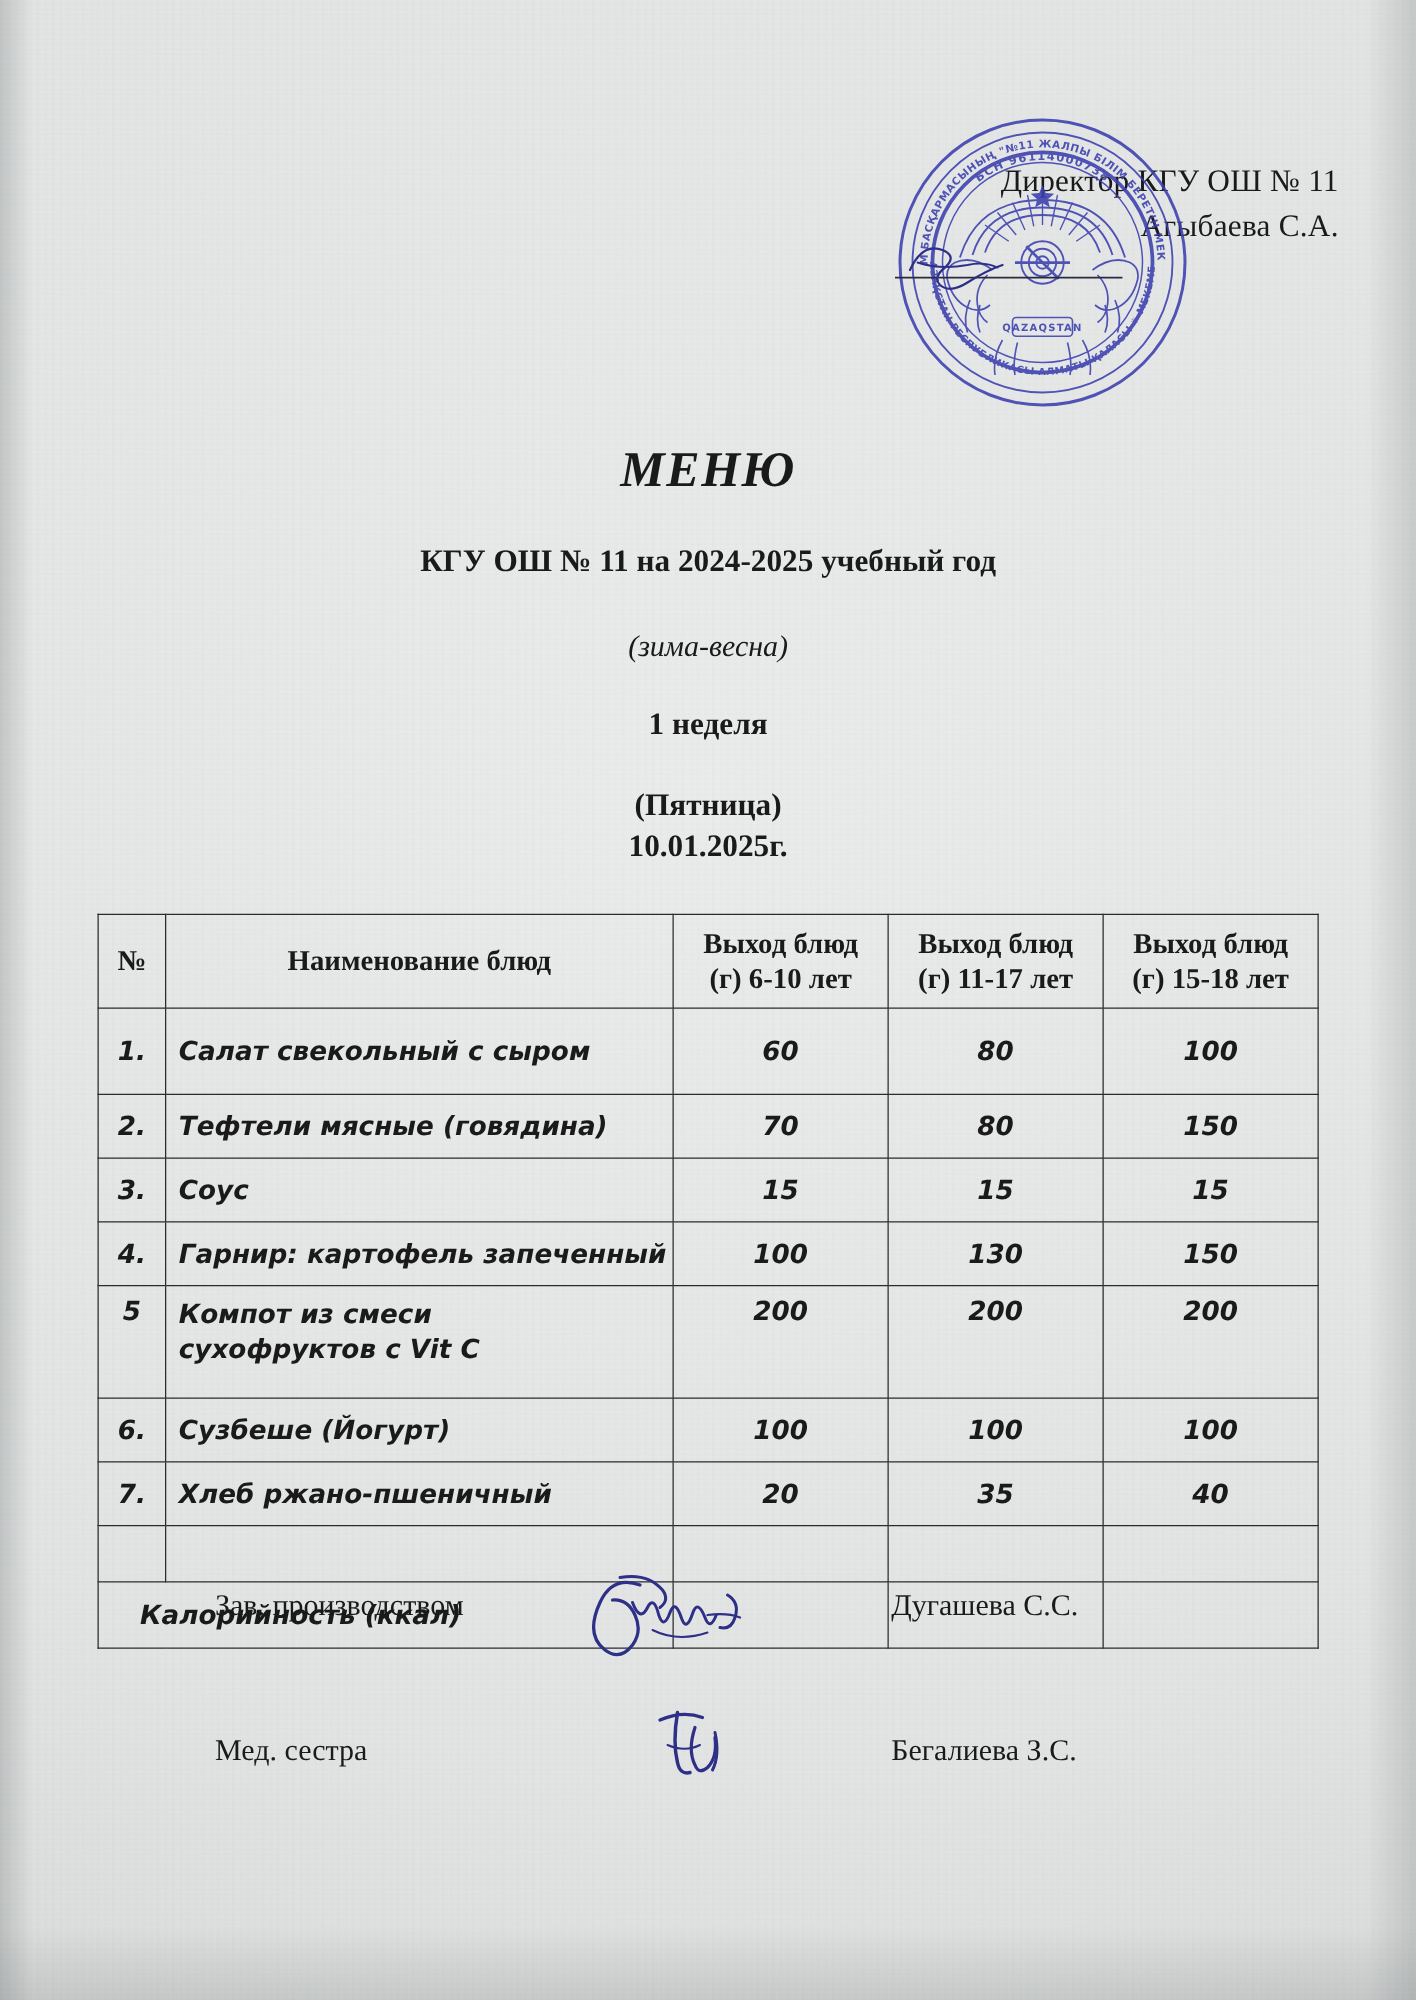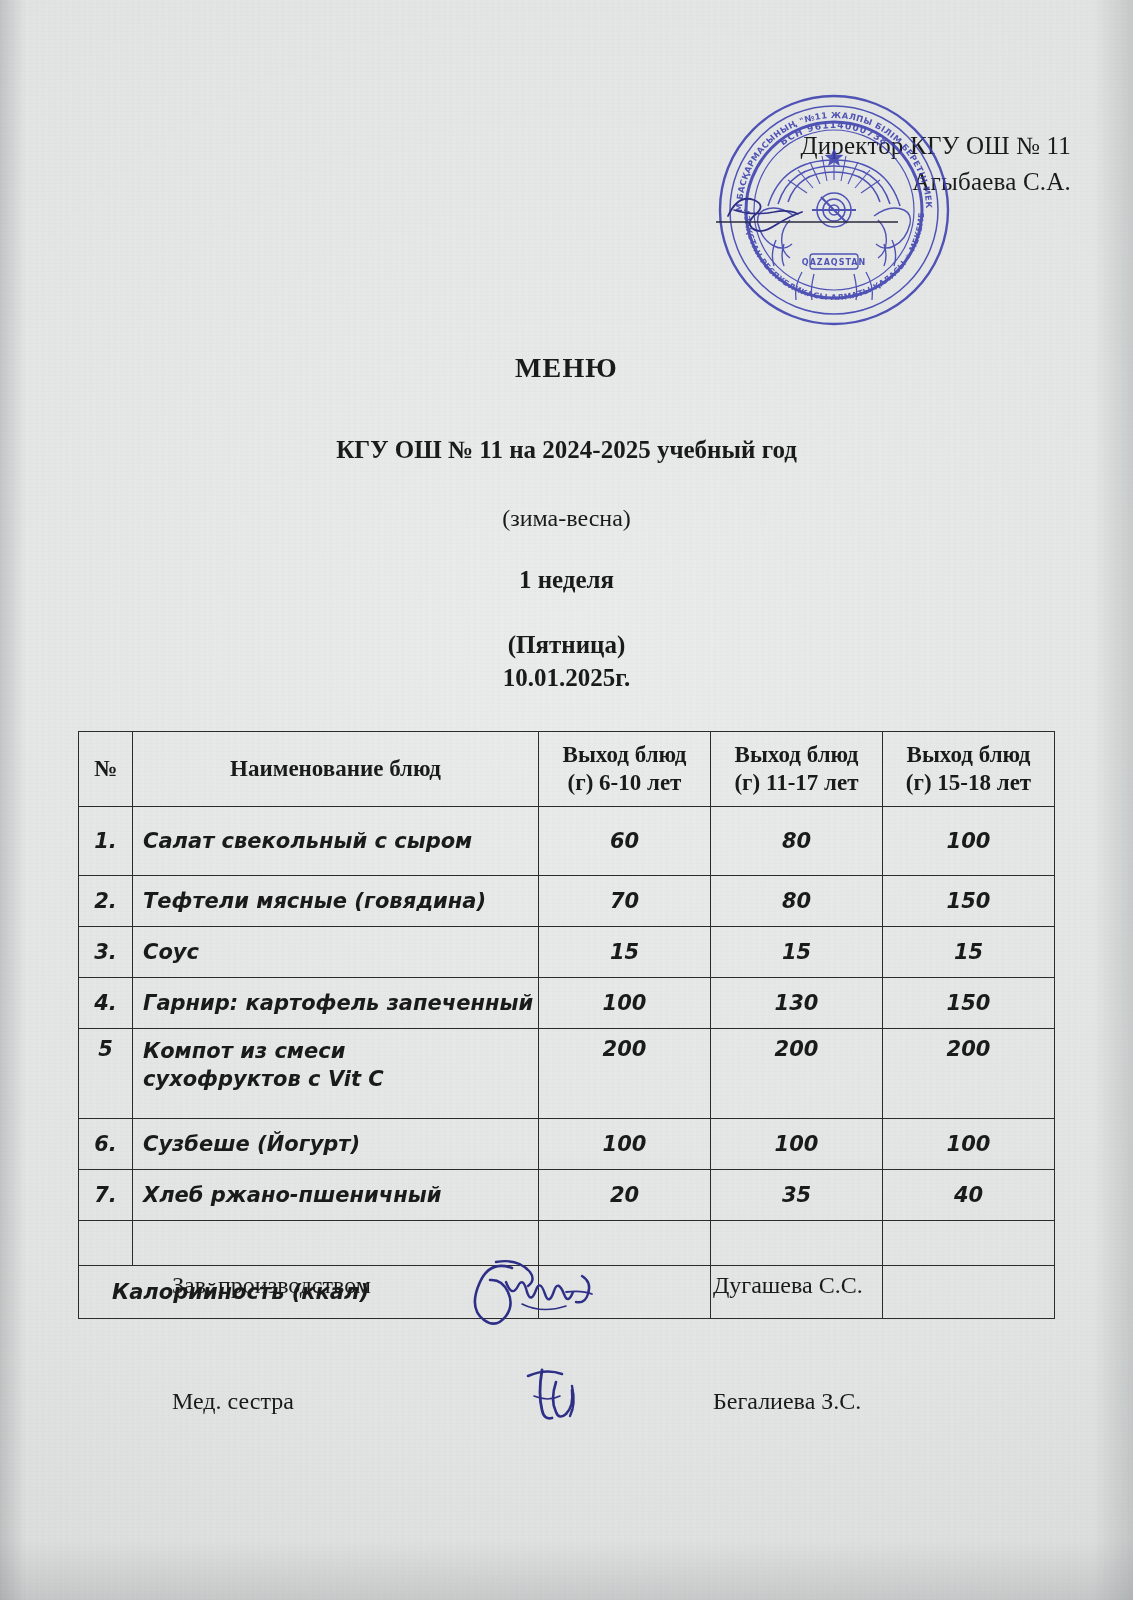--- a/index.html
+++ b/index.html
@@ -93,39 +93,41 @@
     opacity: 0.88;
     pointer-events: none;
   }
 
   
   .title-menu {
     position: absolute;
     left: 0; right: 0;
     top: 352px;
     text-align: center;
-    font-size: 28px;
+    font-size: 40px;
     font-weight: bold;
     letter-spacing: 1.2px;
+    font-style: italic;
   }
   .subtitle {
     position: absolute;
     left: 0; right: 0;
     top: 432px;
     text-align: center;
     font-size: 25px;
     font-weight: bold;
     line-height: 1.42;
   }
   .season {
     position: absolute;
     left: 0; right: 0;
     top: 505px;
     text-align: center;
     font-size: 24px;
+    font-style: italic;
     font-weight: 400;
   }
   .week {
     position: absolute;
     left: 0; right: 0;
     top: 566px;
     text-align: center;
     font-size: 25px;
     font-weight: bold;
   }

